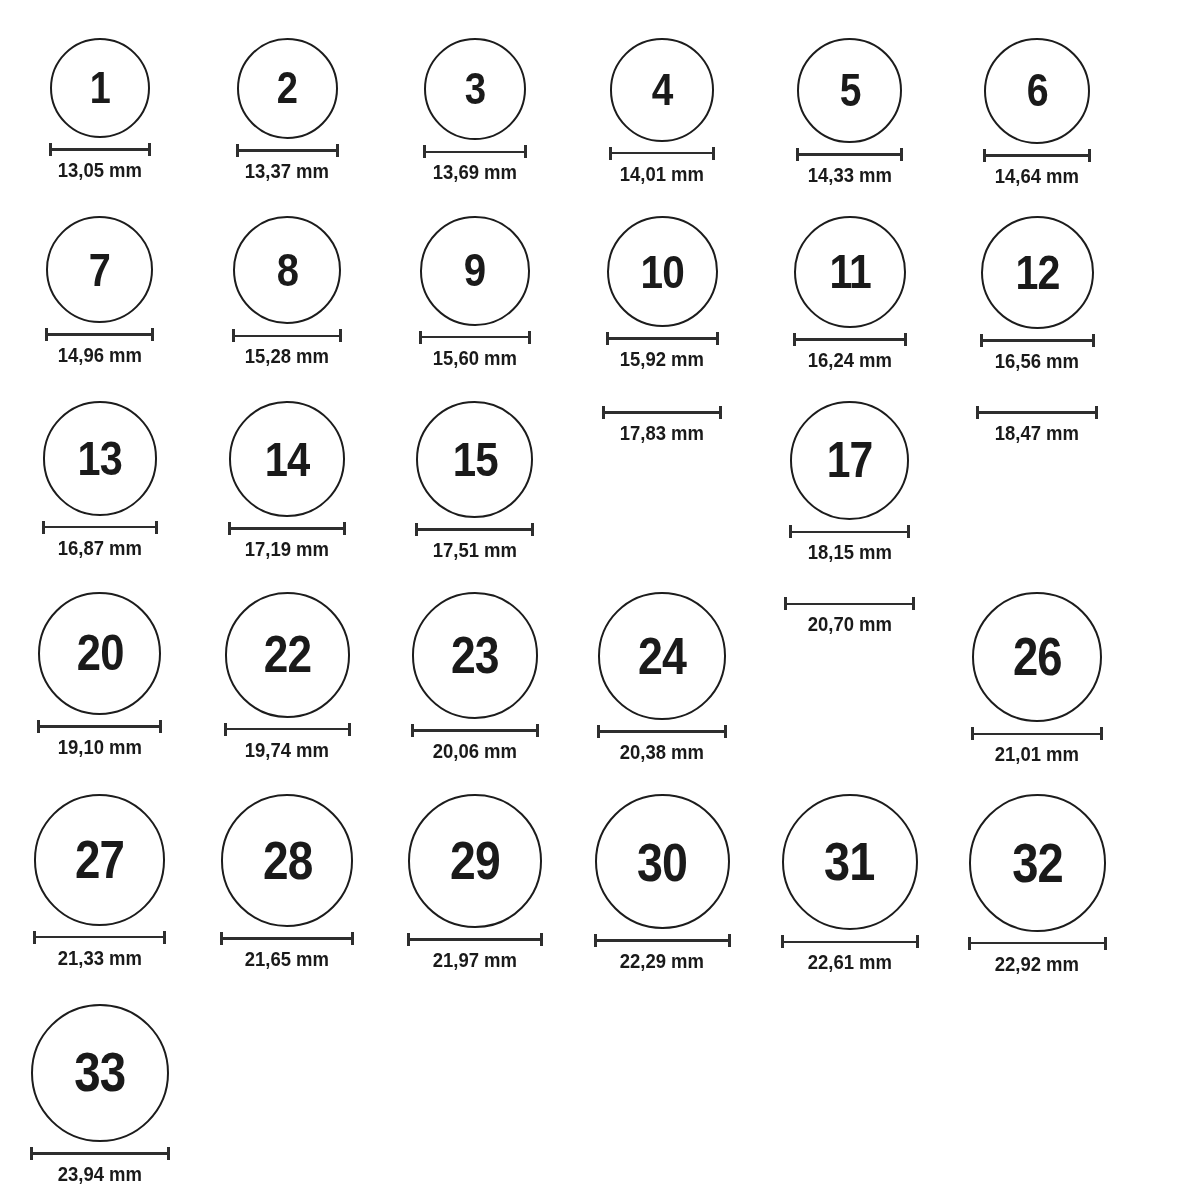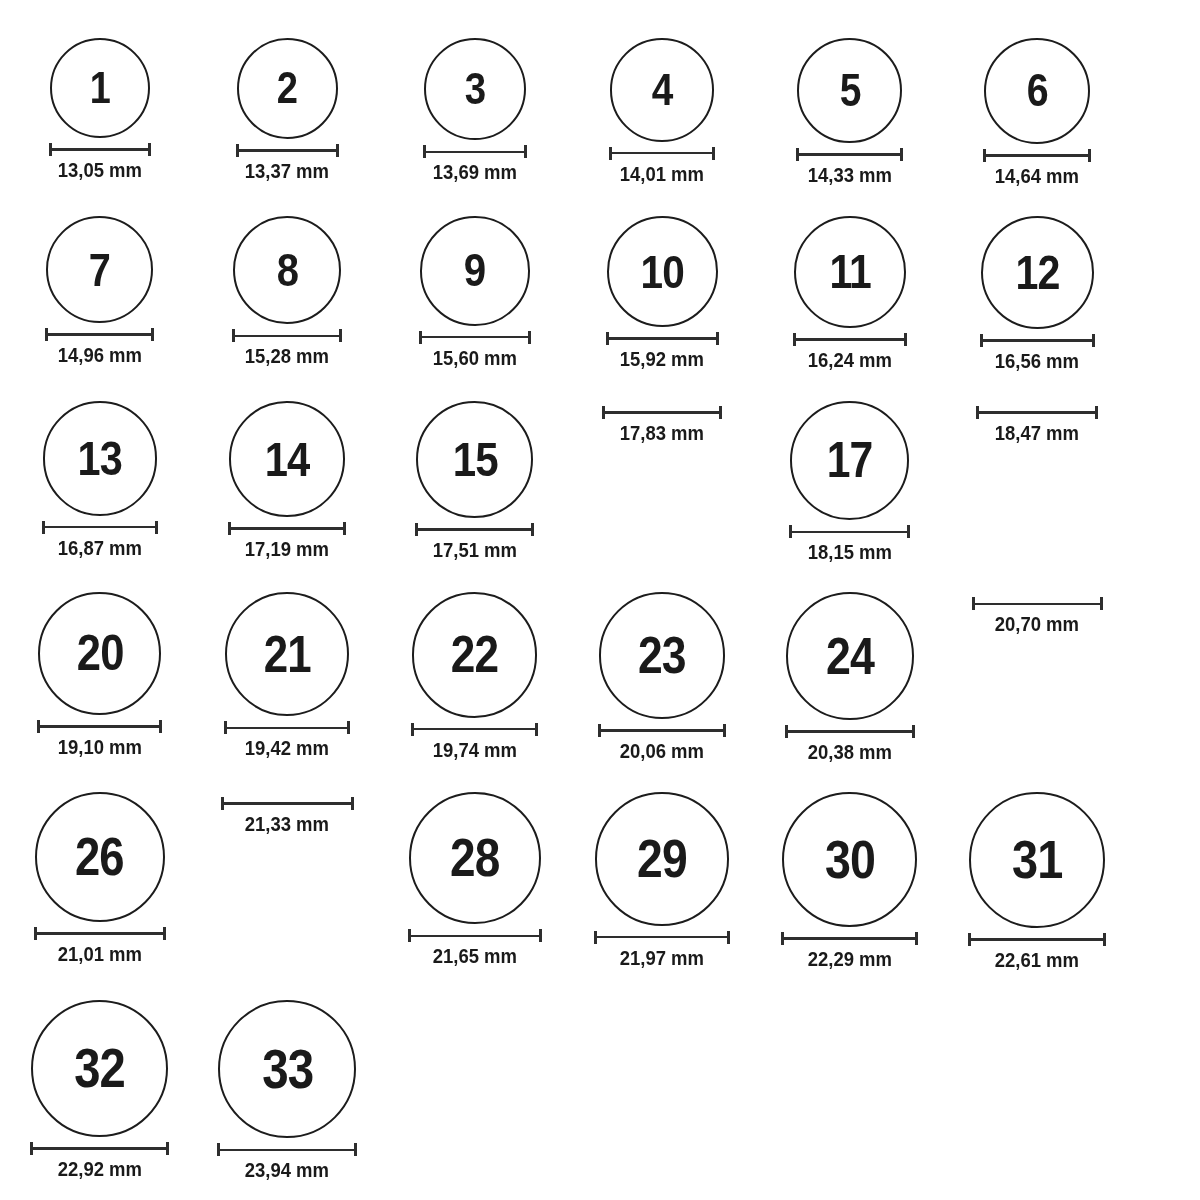--- a/index.html
+++ b/index.html
@@ -191,27 +191,20 @@
     <div class="label">18,47 mm</div>
   </div>
     <div class="cell">
     <div class="circle" style="width: 122.8px; height: 122.8px;">
       <span class="num" style="font-size: 50.65px;">20</span>
     </div>
     <div class="measure" style="width: 124.8px;"></div>
     <div class="label">19,10 mm</div>
   </div>
     <div class="cell">
-    <div class="circle" style="width: 124px; height: 124px;">
-      <span class="num" style="font-size: 51px;">21</span>
-    </div>
-    <div class="measure" style="width: 126px;"></div>
-    <div class="label">19,42 mm</div>
-  </div>
-    <div class="cell">
     <div class="circle" style="width: 125.2px; height: 125.2px;">
       <span class="num" style="font-size: 51.35px;">22</span>
     </div>
     <div class="measure" style="width: 127.2px;"></div>
     <div class="label">19,74 mm</div>
   </div>
     <div class="cell">
     <div class="circle" style="width: 126.4px; height: 126.4px;">
       <span class="num" style="font-size: 51.7px;">23</span>
     </div>
@@ -230,20 +223,23 @@
     <div class="label">20,70 mm</div>
   </div>
     <div class="cell">
     <div class="circle" style="width: 130px; height: 130px;">
       <span class="num" style="font-size: 52.75px;">26</span>
     </div>
     <div class="measure" style="width: 132px;"></div>
     <div class="label">21,01 mm</div>
   </div>
     <div class="cell">
+    <div class="circle" style="width: 131.2px; height: 131.2px;">
+      <span class="num" style="font-size: 53.1px;">27</span>
+    </div>
     <div class="measure" style="width: 133.2px;"></div>
     <div class="label">21,33 mm</div>
   </div>
     <div class="cell">
     <div class="circle" style="width: 132.4px; height: 132.4px;">
       <span class="num" style="font-size: 53.45px;">28</span>
     </div>
     <div class="measure" style="width: 134.4px;"></div>
     <div class="label">21,65 mm</div>
   </div>

